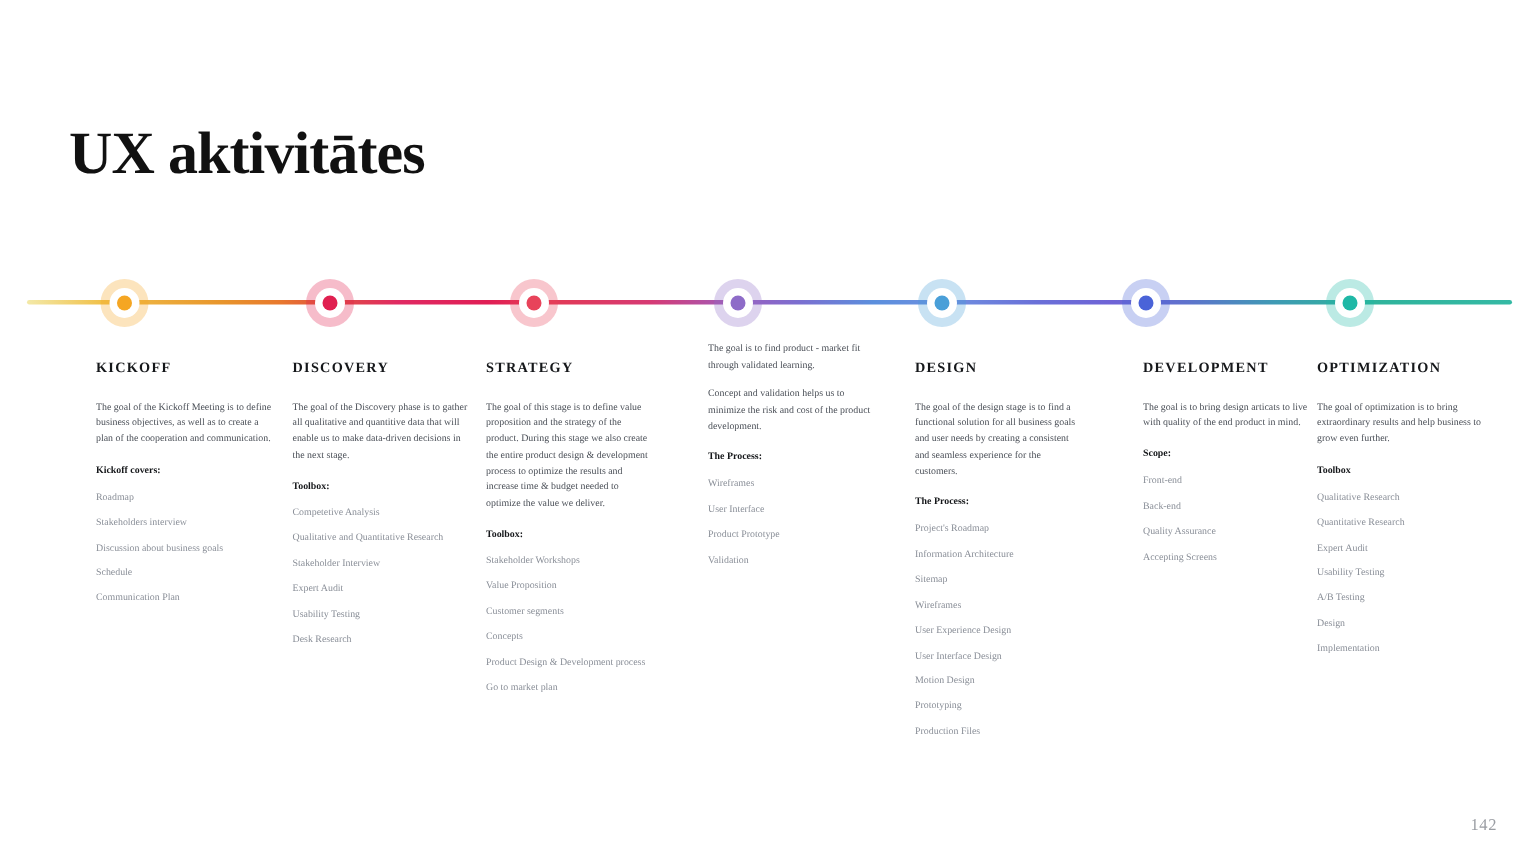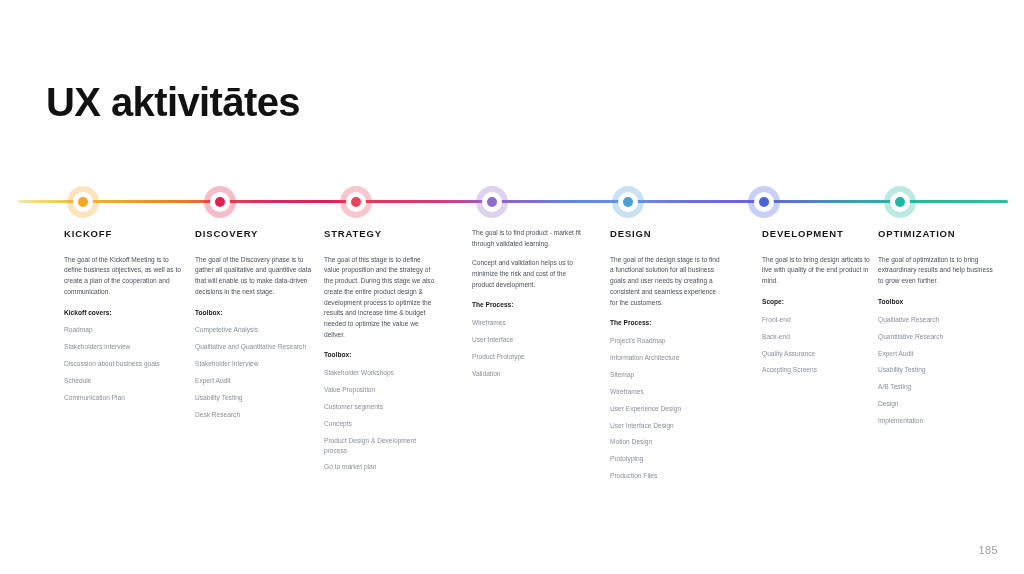--- a/index.html
+++ b/index.html
@@ -13,20 +13,21 @@
     position: relative;
     overflow: hidden;
     font-family: "Liberation Sans", sans-serif;
     -webkit-font-smoothing: antialiased;
   }
 
   .slide {
     position: absolute;
     inset: 0;
     background: #ffffff;
+    font-family: Liberation Serif, serif;
   }
 
   
   .slide-title {
     position: absolute;
     left: 46px;
     top: 52px;
     font-size: 40px;
     font-weight: bold;
     letter-spacing: -0.6px;
@@ -112,21 +113,21 @@
   .col {
     position: absolute;
     top: 0;
   }
   .col-heading {
     font-size: 9.5px;
     font-weight: bold;
     letter-spacing: 0.85px;
     color: #15171a;
     line-height: 1.35;
-    margin: 0 0 14px 0;
+    margin: 12px 0 14px 0;
     text-transform: uppercase;
   }
   .col-body {
     font-size: 6.6px;
     line-height: 1.62;
     color: #4a4f57;
     margin: 0 0 9px 0;
   }
   .col-subheading {
     font-size: 6.6px;
@@ -291,15 +292,15 @@
           <li>Quantitative Research</li>
           <li>Expert Audit</li>
           <li>Usability Testing</li>
           <li>A/B Testing</li>
           <li>Design</li>
           <li>Implementation</li>
         </ul>
       </div>
     </div>
 
-  <div class="page-number">185</div>
+  <div class="page-number">142</div>
 
 </div>
 
 </body></html>

